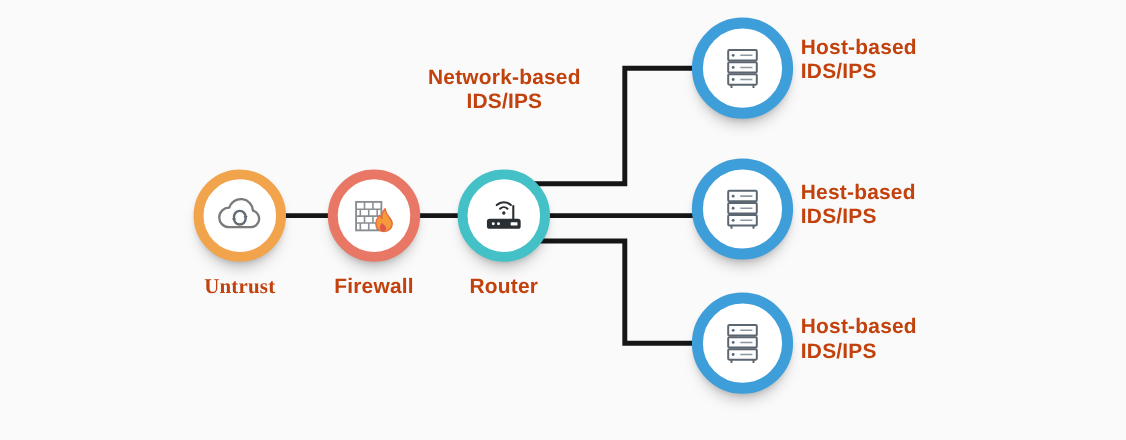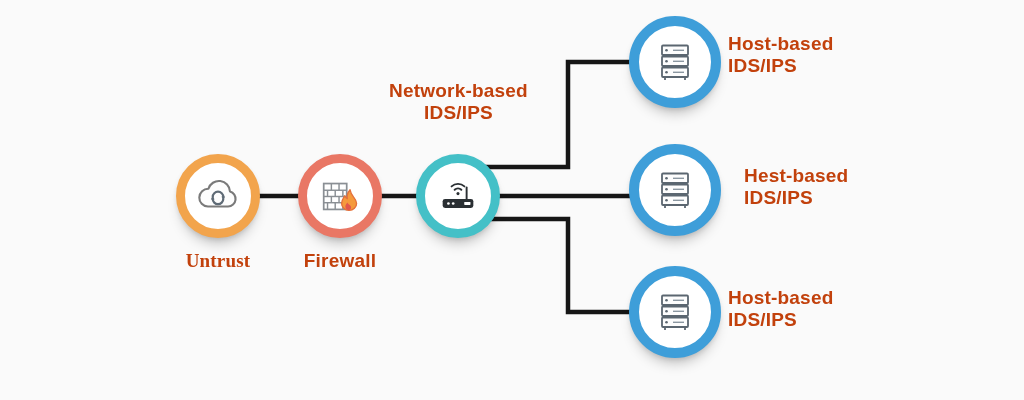--- a/index.html
+++ b/index.html
@@ -190,23 +190,24 @@
           <line x1="34" y1="39" x2="34" y2="42"></line>
         </g>
       </svg>
     </span>
   </div>
 
   <div class="lbl center" style="left:166px; top:250px; width:104px;font-family:Liberation Serif, serif;">Untrust</div>
 
   <div class="lbl center" style="left:285px; top:250px; width:110px;">Firewall</div>
 
-
-  <div class="lbl center" style="left:381px; top:80px; width:155px;">Network-based IDS/IPS</div>
+  <div class="lbl center" style="left:408px; top:250px; width:100px;">Router</div>
+
+  <div class="lbl center" style="left:381px; top:60px; width:155px;">Network-based IDS/IPS</div>
 
   <div class="lbl left" style="left:728px; top:33px; width:125px;">Host-based IDS/IPS</div>
 
-  <div class="lbl left" style="left:744px; top:165px; width:125px;">Hest-based IDS/IPS</div>
+  <div class="lbl left" style="left:728px; top:165px; width:125px;">Hest-based IDS/IPS</div>
 
   <div class="lbl left" style="left:728px; top:287px; width:125px;">Host-based IDS/IPS</div>
 
 
 </div>
 
 </body></html>

